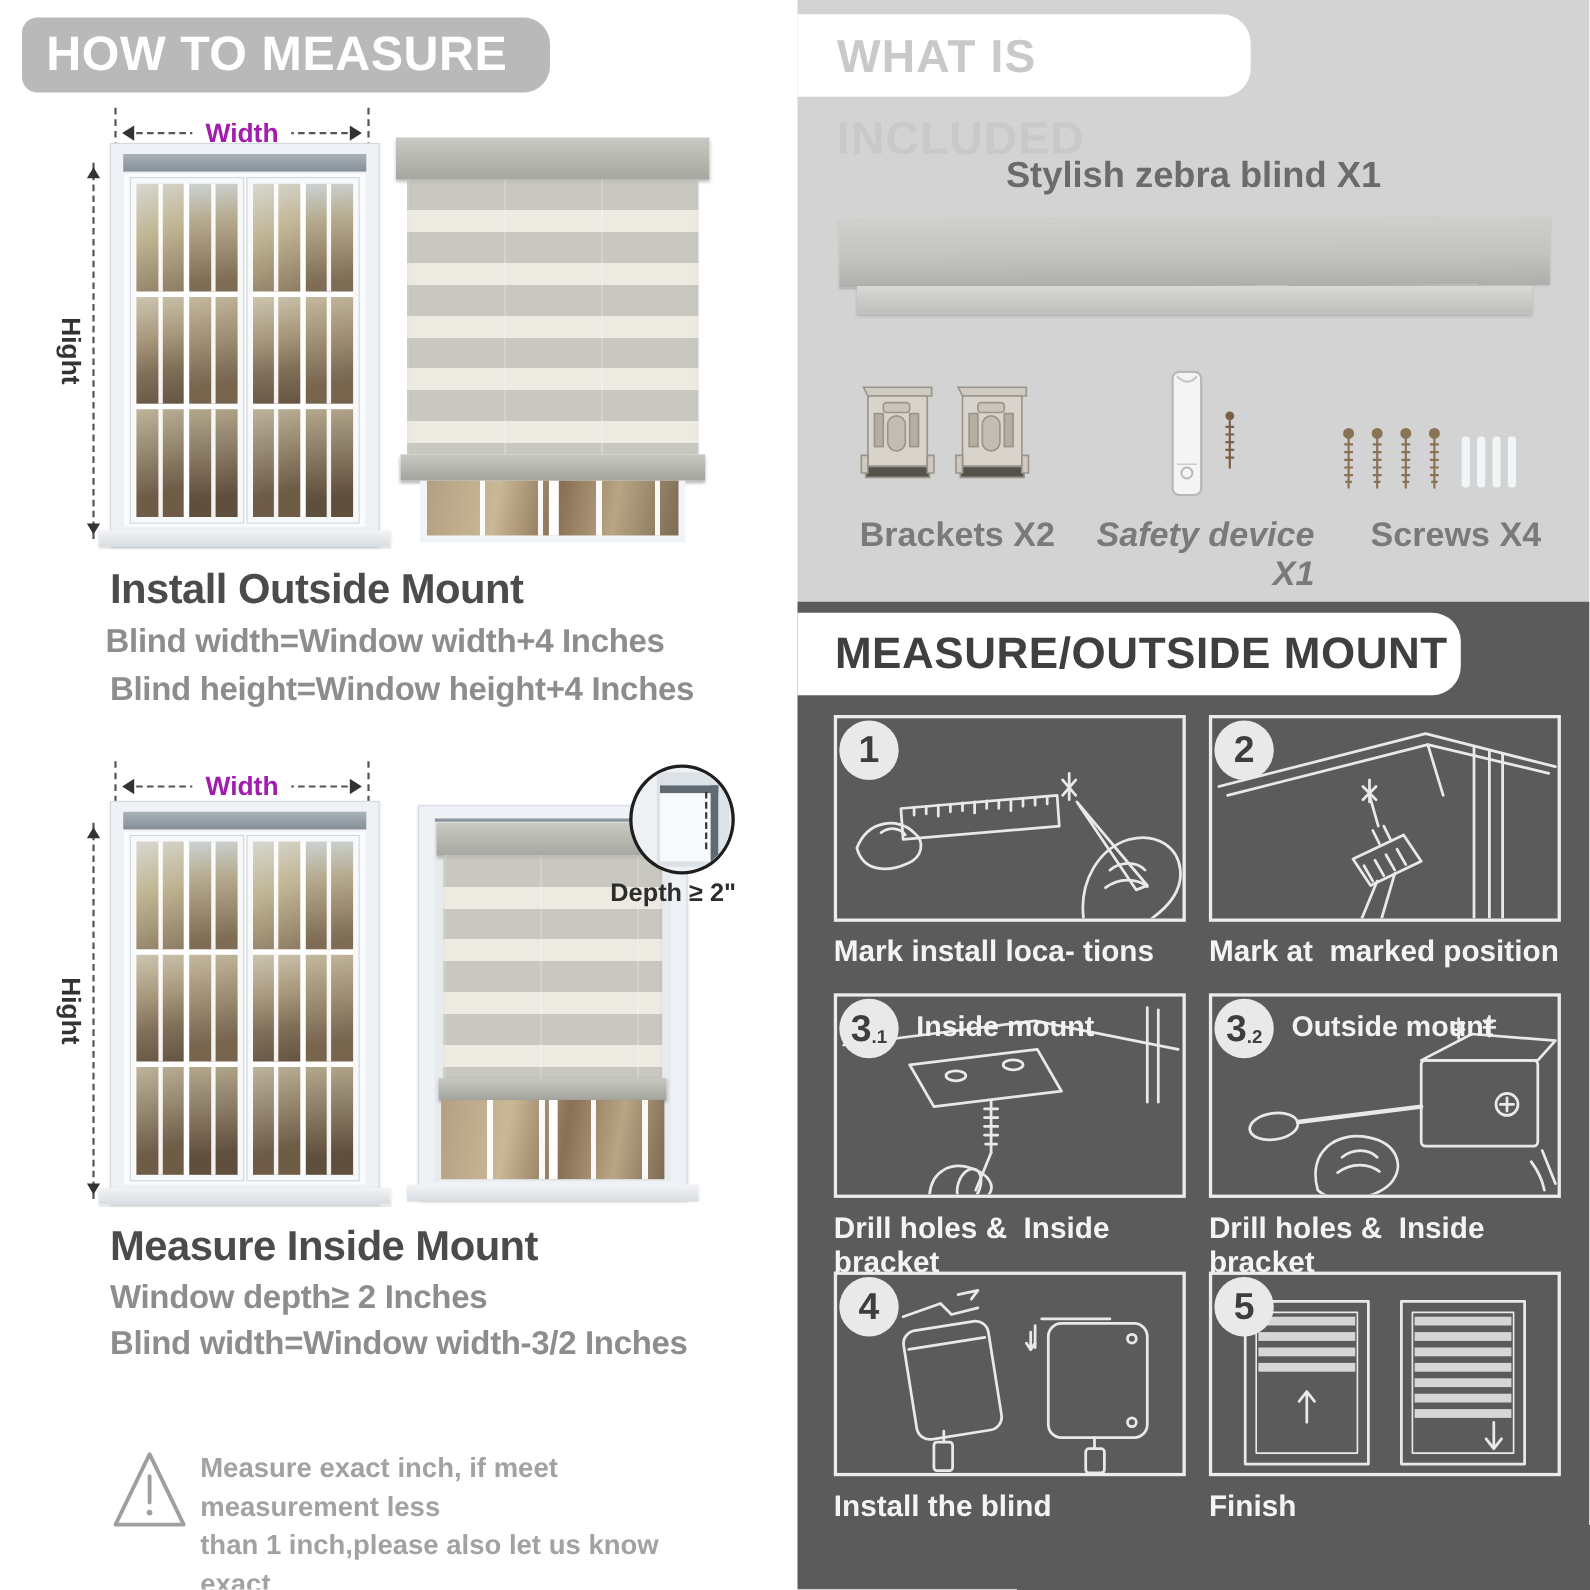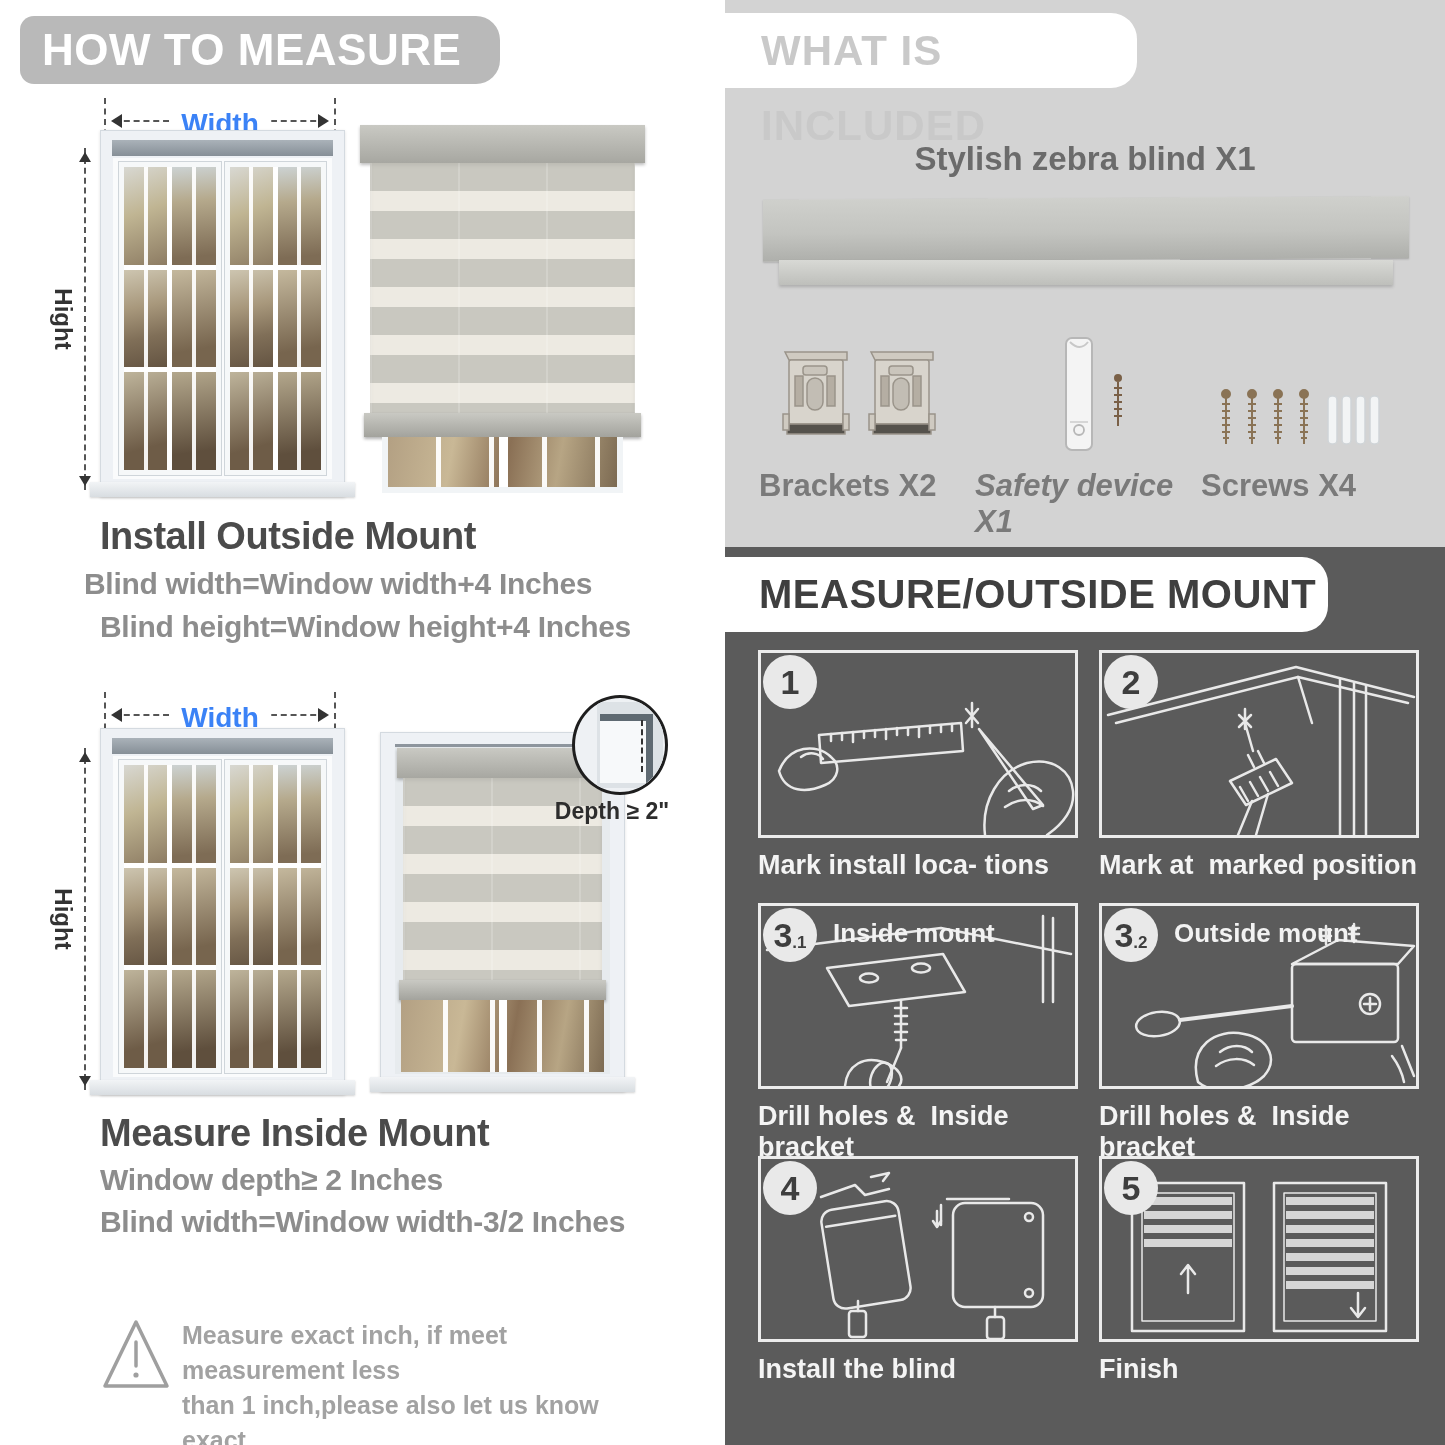--- a/index.html
+++ b/index.html
@@ -56,21 +56,21 @@
   .iw-lower::before{content:"";position:absolute;inset:0;
       background:repeating-linear-gradient(90deg,rgba(0,0,0,0) 0 42px,rgba(255,255,255,.95) 42px 47px);}
   .iw-lower::after{content:"";position:absolute;top:0;bottom:0;left:50%;width:8px;margin-left:-4px;background:#fff;}
 
   
   .harrow{height:26px;}
   .harrow .line{position:absolute;left:10px;right:10px;top:12px;border-top:2px dashed #555;}
   .harrow .tri-l{position:absolute;left:0;top:6px;width:0;height:0;border:7px solid transparent;border-right:11px solid #333;}
   .harrow .tri-r{position:absolute;right:0;top:6px;width:0;height:0;border:7px solid transparent;border-left:11px solid #333;}
   .harrow .lbl{position:absolute;left:50%;transform:translateX(-50%);top:0;background:#fff;
-               padding:0 12px;font-weight:bold;font-size:28px;color:#3b82f6;}
+               padding:0 12px;font-weight:bold;font-size:24px;color:#a21caf;}
   .harrow .ext{position:absolute;top:-10px;height:48px;border-left:2px dashed #555;}
   .varrow{width:2px;border-left:2px dashed #555;}
   .varrow .tri-u{position:absolute;top:-2px;left:-7px;width:0;height:0;border:6px solid transparent;border-bottom:10px solid #333;}
   .varrow .tri-d{position:absolute;bottom:-2px;left:-7px;width:0;height:0;border:6px solid transparent;border-top:10px solid #333;}
   .vlbl{font-weight:bold;font-size:24px;color:#333;text-align:center;}
 
   
   .mag{width:90px;height:94px;border:3px solid #1e1e1e;border-radius:50%;
        background:#eef1f4;overflow:hidden;}
   .mag-outer{position:absolute;top:4px;right:2px;width:66px;height:86px;background:#dde2e6;}
@@ -86,21 +86,21 @@
   .wii-header{left:0;top:13px;width:412px;height:75px;background:#fff;border-radius:0 26px 26px 0;
       color:#c9c9c9;font-weight:bold;font-size:42px;line-height:75px;padding-left:36px;
       letter-spacing:1px;box-sizing:border-box;}
   .product-title{left:0;top:140px;width:720px;text-align:center;font-weight:bold;font-size:33px;color:#6b6b6b;}
   .headrail{left:38px;top:198px;width:646px;height:62px;
       background:linear-gradient(180deg,#cfd0cc 0%,#c3c4c0 55%,#aeafab 100%);
       box-shadow:0 1px 2px rgba(0,0,0,.2);transform:skewY(-.3deg);}
   .headrail-lip{left:54px;top:260px;width:614px;height:25px;
       background:linear-gradient(180deg,#d8d9d5,#bebfbb);box-shadow:0 2px 3px rgba(0,0,0,.18);}
   .items-row{top:330px;height:126px;display:flex;align-items:flex-end;justify-content:center;}
-  .item-label{font-weight:bold;font-size:31px;color:#7a7a7a;text-align:left;}
+  .item-label{font-weight:bold;font-size:31px;color:#7a7a7a;text-align:right;}
 
   
   .right-bottom{left:725px;top:547px;width:720px;height:898px;background:#5b5b5b;}
   .iom-header{left:0;top:10px;width:603px;height:75px;background:#fff;border-radius:0 26px 26px 0;
       color:#3f3f3f;font-weight:bold;font-size:40px;line-height:75px;padding-left:34px;
       letter-spacing:.5px;box-sizing:border-box;}
   .step{position:absolute;width:320px;}
   .step-box{position:relative;border:3px solid #ececec;box-sizing:border-box;overflow:hidden;}
   .badge{position:absolute;top:2px;left:2px;width:54px;height:54px;border-radius:50%;
       background:#e9e9e9;color:#3e3e3e;display:flex;align-items:center;justify-content:center;}
@@ -157,21 +157,21 @@
 
     <div class="abs" style="left:360px;top:25px;width:285px;height:368px;">
       <div class="b-cassette"></div>
       <div class="b-stripes" style="height:250px;"></div>
       <div class="b-rail"></div>
       <div class="b-under" style="height:50px;"></div>
     </div>
   </div>
 
   <div class="abs h2" style="left:100px;top:515px;">Install Outside Mount</div>
-  <div class="abs sub" style="left:84px;top:567px;">Blind width=Window width+4 Inches</div>
+  <div class="abs sub" style="left:96px;top:567px;">Blind width=Window width+4 Inches</div>
   <div class="abs sub" style="left:100px;top:610px;">Blind height=Window height+4 Inches</div>
 
   <div class="abs" style="left:0;top:690px;width:725px;height:420px;">
     <div class="abs harrow" style="left:104px;top:12px;width:232px;">
       <span class="ext" style="left:0;"></span>
       <span class="ext" style="right:0;"></span>
       <span class="line"></span>
       <span class="tri-l"></span>
         <span class="tri-r"></span>
       <span class="lbl">Width</span>

